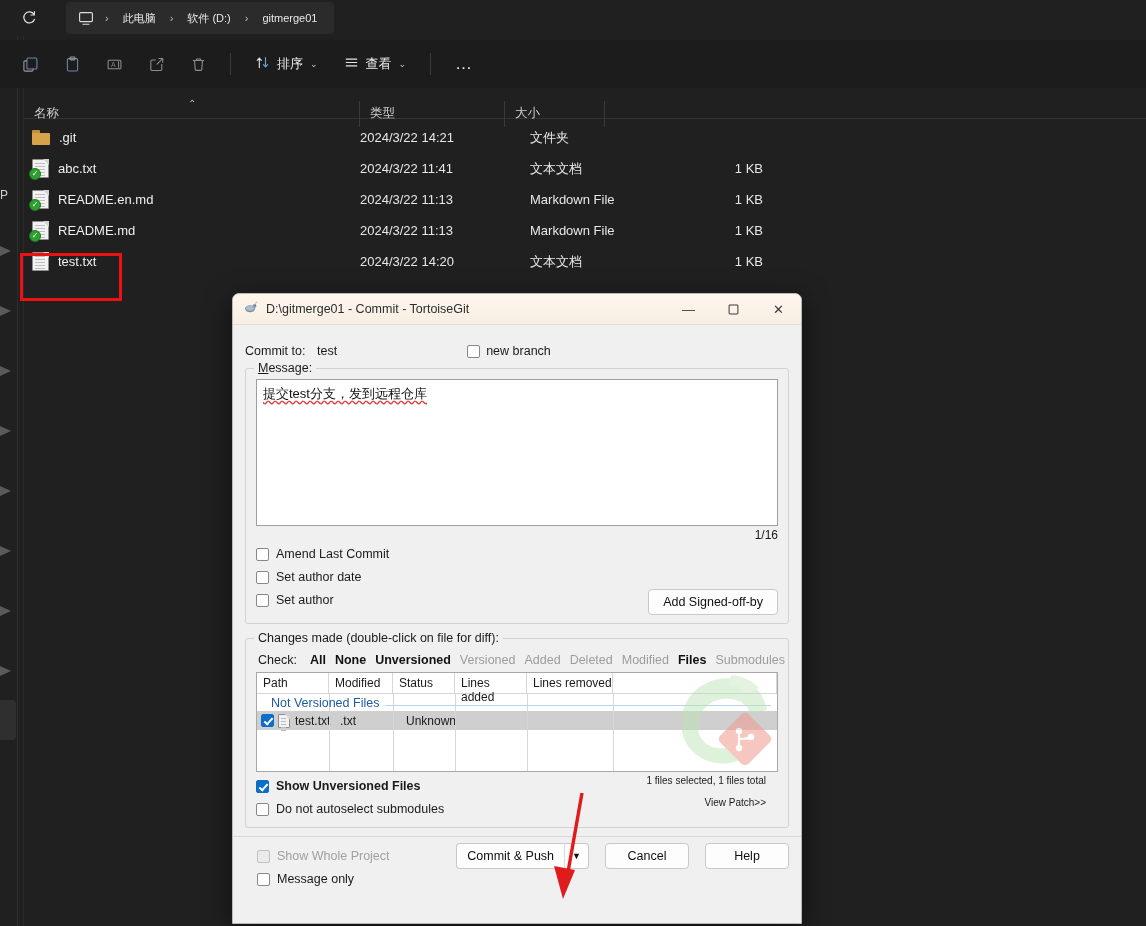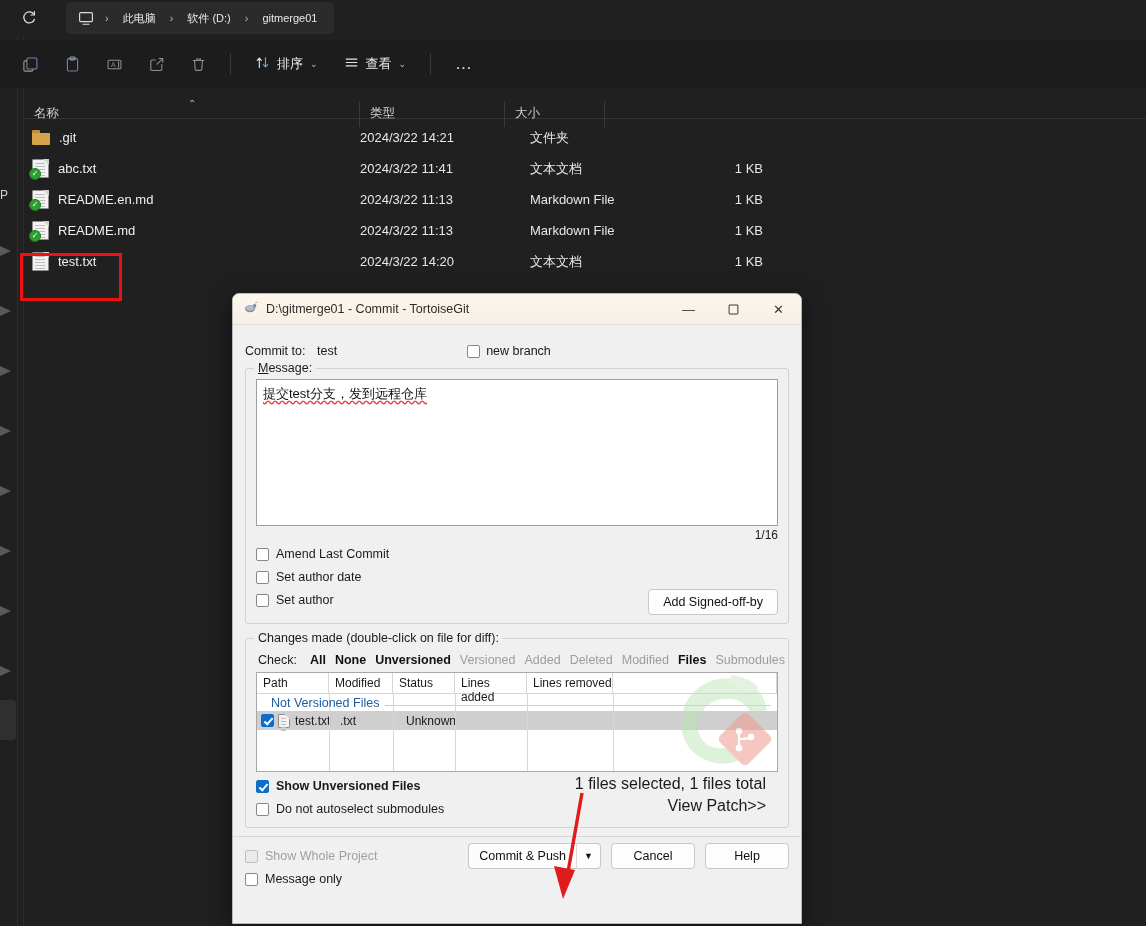--- a/index.html
+++ b/index.html
@@ -200,24 +200,24 @@
   .grp-row::after {
     content: ""; position: absolute; left: 128px; right: 6px; top: 11px; height: 1px; background: #b9d3ec;
   }
   .file-row { display: flex; align-items: center; height: 19px; background: #cfcfcf; font-size: 12px; }
   .tbl-watermark {
     position: absolute; right: -6px; top: 0px; width: 150px; height: 100px;
     pointer-events: none; opacity: .55;
   }
   .tbl-vline { position:absolute; top:21px; bottom:0; width:1px; background:#d6d6d6; }
 
-  .footer-note { position:absolute; right: 12px; font-size: 16px; }
-
-  .botgrp { border-top: 1px solid #d8d8d8; margin: 8px -12px 0 -12px; padding: 8px 12px 0 12px; position: relative; height: 56px;}
-  .bot-btns { position: absolute; right: 12px; top: 6px; display: flex; gap: 10px; align-items: center;}
+  .footer-note { position:absolute; right: 12px; font-size: 10px; }
+
+  .botgrp { border-top: 1px solid #d8d8d8; margin: 8px -12px 0 -12px; padding: 8px 12px 0 24px; position: relative; height: 56px;}
+  .bot-btns { position: absolute; right: 12px; top: 6px; display: flex; gap: 16px; align-items: center;}
   .split { display: flex; align-items: stretch; }
   .split .main { border-radius: 4px 0 0 4px; border-right: none; padding: 0 10px;}
   .split .arrow { border-radius: 0 4px 4px 0; padding: 0 7px; border-left: 1px solid #d8d8d8;}
   .dim-txt { color: #a0a0a0; }
 
   
   .annot-arrow { position: absolute; left: 0; top: 0; pointer-events: none; }
 </style>
 </head>
 <body>

